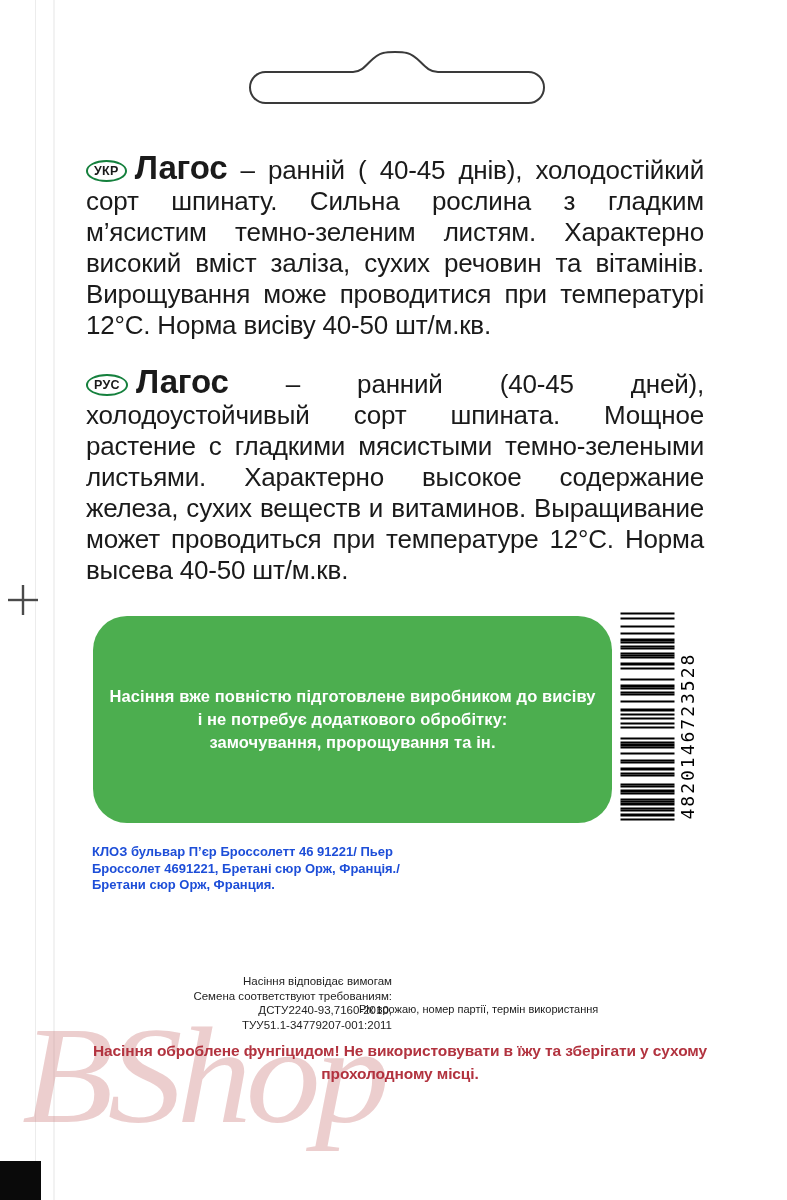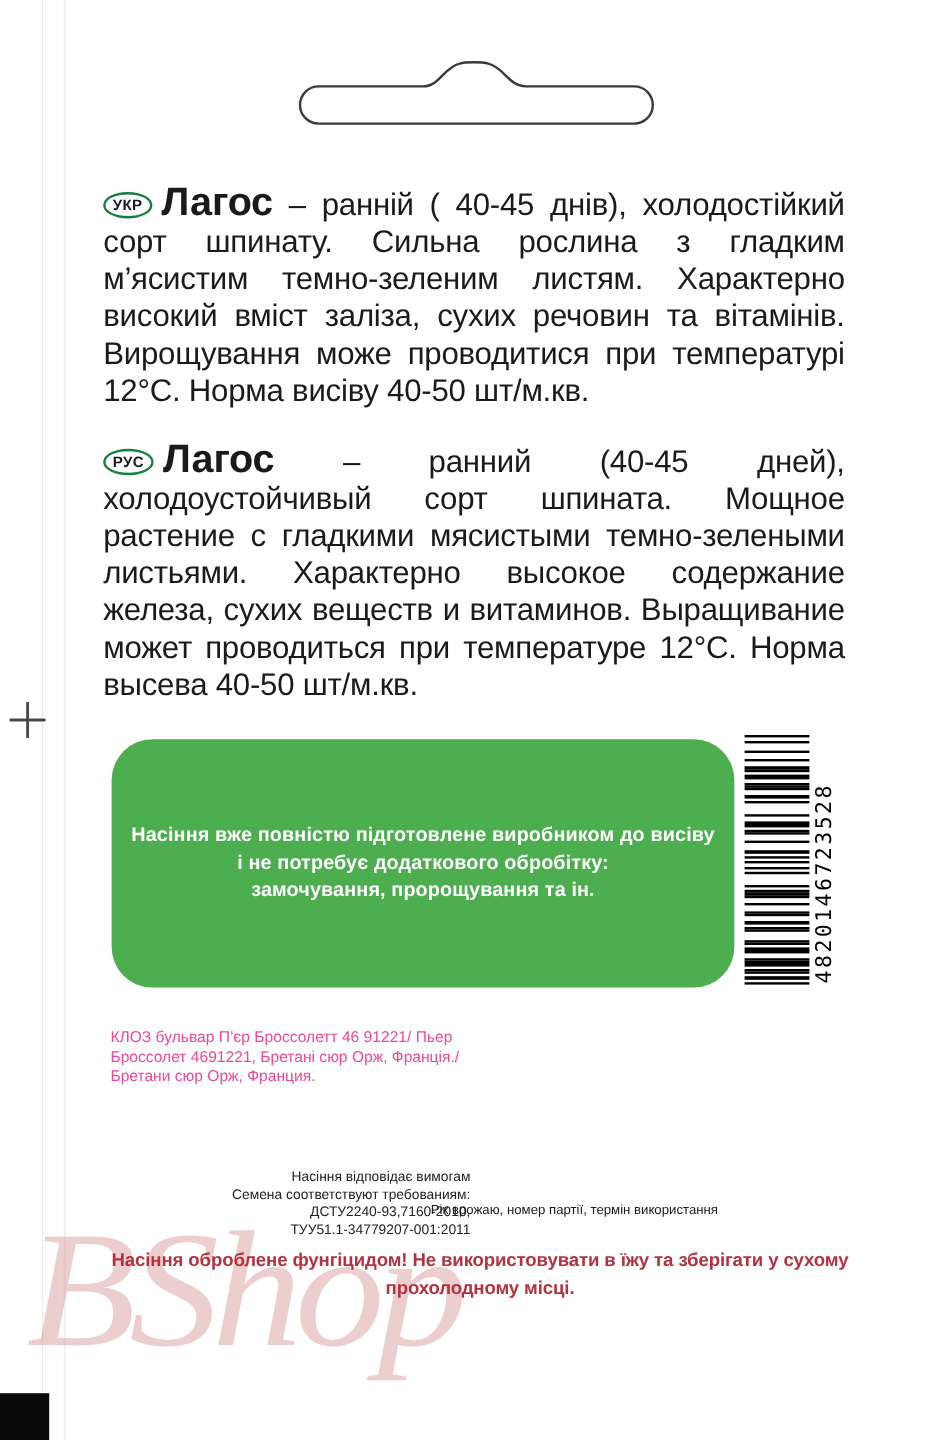--- a/index.html
+++ b/index.html
@@ -54,21 +54,21 @@
   .bc-bars { display:flex; width:209px; height:54px; }
   .bc-bars .m { flex:0 0 2.2px; height:100%; }
   .bc-bars .m.b { background:#000; }
   .bc-digits {
     height:26px; line-height:26px; font-family:"DejaVu Sans Mono", monospace;
     font-size:18px; letter-spacing:2px; color:#000; padding-left:1px;
   }
 
   .manufacturer { position:absolute; left:92px; top:838px; width:420px; }
   .manufacturer h3 { font-size:13.5px; font-weight:700; letter-spacing:0.1px; color:#111; }
-  .manufacturer p { white-space:pre-line; font-size:13px; line-height:16.5px; margin-top:18px; color:#ec4899; }
+  .manufacturer p { white-space:pre-line; font-size:13px; line-height:16.5px; margin-top:6px; color:#1d4ed8;font-weight:bold; }
 
   .standards {
     position:absolute; left:92px; top:974px; width:300px;
     white-space:pre-line; font-size:11.5px; line-height:14.5px; color:#222;text-align:right;
   }
 
   .lot-note { position:absolute; left:330px; top:1003px; font-size:11px; color:#1a1a1a;margin-left:29px; }
 
   .warning {
     position:absolute; left:50px; top:1040px; width:700px; z-index:2;

